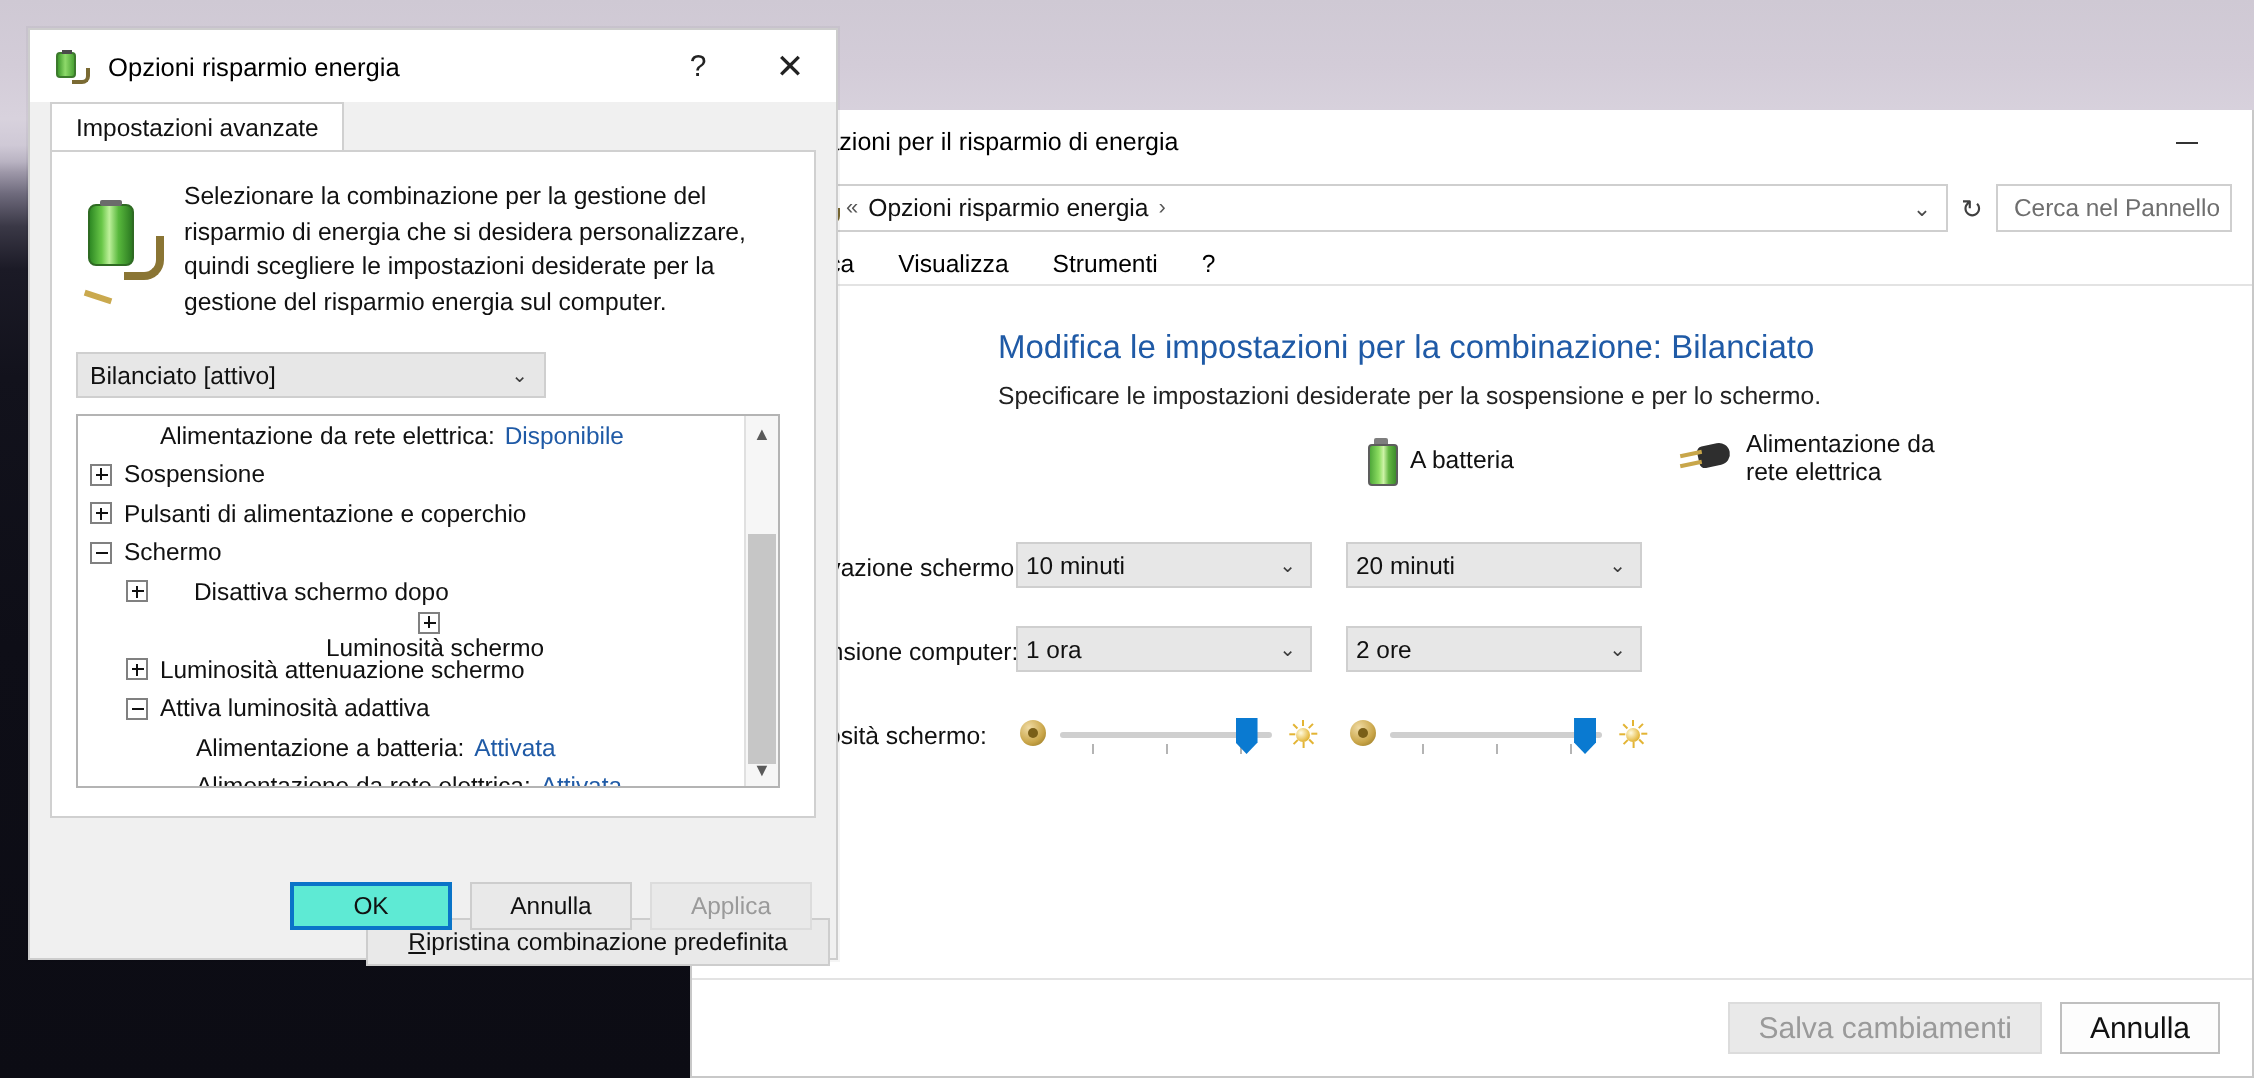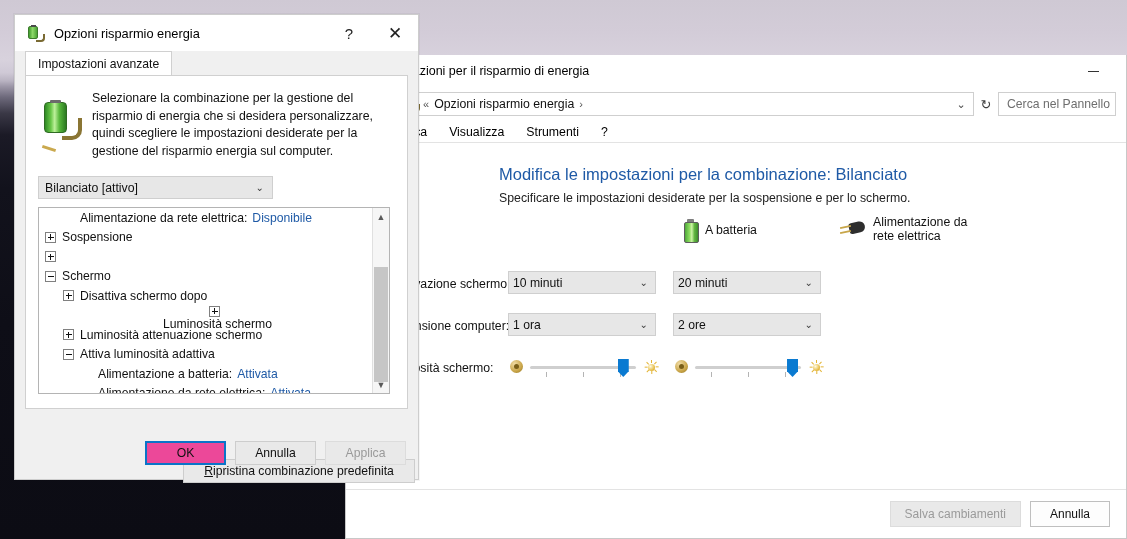--- a/index.html
+++ b/index.html
@@ -180,21 +180,21 @@
 
   
   #cpl-footer{
     position:absolute; left:0; right:0; bottom:0; height:49px;
     border-top:1px solid #e3e3e3;
     display:flex; align-items:center; justify-content:flex-end; gap:9px;
     padding-right:16px; background:#fff;
   }
   .wbtn{
     height:26px; min-width:80px; padding:0 14px;
-    font-family:"Liberation Sans", sans-serif; font-size:12px;
+    font-family:"Liberation Sans", sans-serif; font-size:15px;
     background:#e9e9e9; border:1px solid #cdcdcd; color:#111; border-radius:0;
   }
   .wbtn.disabled{ color:#9a9a9a; background:#e9e9e9; border-color:#dcdcdc; }
   .wbtn.plain{ background:#fdfdfd; border-color:#bfbfbf; }
 
   
   #dlg{
     position:absolute; left:14px; top:14px; width:405px; height:466px;
     background:#f0f0f0; border:1px solid #cdcdcd;
     box-shadow:0 0 0 1px rgba(0,0,0,.04);
@@ -285,21 +285,21 @@
   }
   #btn-restore u{ text-decoration:underline; }
 
   #dlg-buttons{
     position:absolute; right:12px; bottom:14px; display:flex; gap:9px;
   }
   .dbtn{
     width:81px; height:24px; font-size:12.2px; display:flex; align-items:center;
     justify-content:center; background:#e9e9e9; border:1px solid #cdcdcd; color:#111;
   }
-  .dbtn.primary{ background:#ec4899; border:2px solid #0a74c8; }
+  .dbtn.primary{ background:#5eead4; border:2px solid #0a74c8; }
   .dbtn.disabled{ color:#9a9a9a; border-color:#dcdcdc; }
 </style>
 </head>
 <body>
 
 <div id="desktop">
   <div id="trees">
       <i style="left: 60px; border-bottom-width: 10px; opacity: 0.35;"></i>
       <i style="left: 78px; border-bottom-width: 17px; opacity: 0.48;"></i>
       <i style="left: 96px; border-bottom-width: 24px; opacity: 0.61;"></i>
@@ -531,26 +531,27 @@
             <span class="tog"></span>
             <span>Alimentazione da rete elettrica:</span>
             <span class="val">Disponibile</span>
           </div>
           <div class="tnode" style="padding-left: 6px;">
             <span class="tog plus"></span>
             <span>Sospensione</span>
           </div>
           <div class="tnode" style="padding-left: 6px;">
             <span class="tog plus"></span>
+            <span>Pulsanti di alimentazione e coperchio</span>
           </div>
           <div class="tnode" style="padding-left: 6px; align-items: center;">
             <span class="tog"></span>
             <span>Schermo</span>
           </div>
-          <div class="tnode" style="padding-left: 24px;">
+          <div class="tnode" style="padding-left: 24px; gap: 17px;">
             <span class="tog plus"></span>
             <span>Disattiva schermo dopo</span>
           </div>
           <div class="tnode" style="padding-left: 24px; flex-direction: column;">
             <span class="tog plus"></span>
             <span>Luminosità schermo</span>
           </div>
           <div class="tnode" style="padding-left: 24px;">
             <span class="tog plus"></span>
             <span>Luminosità attenuazione schermo</span>

